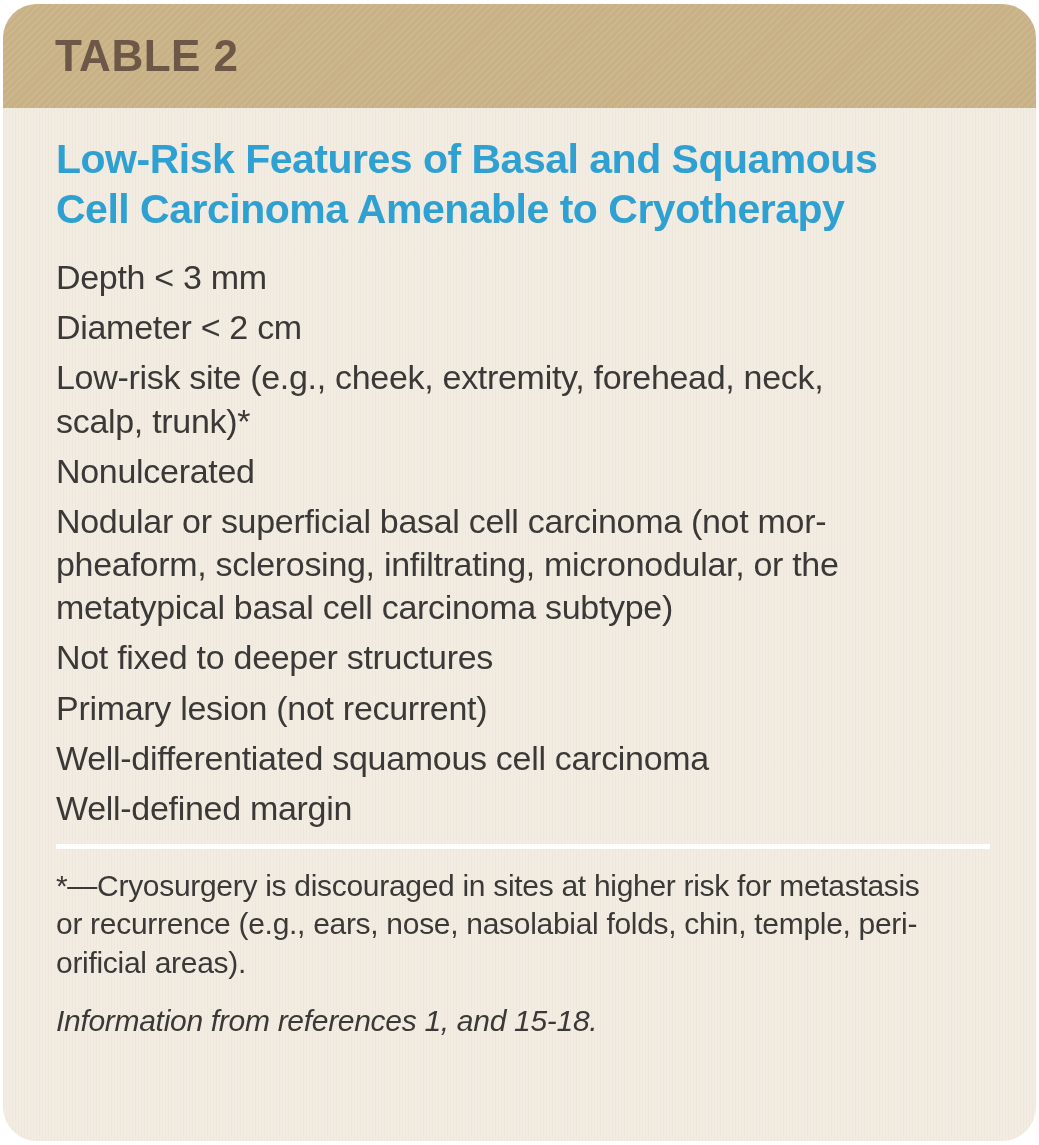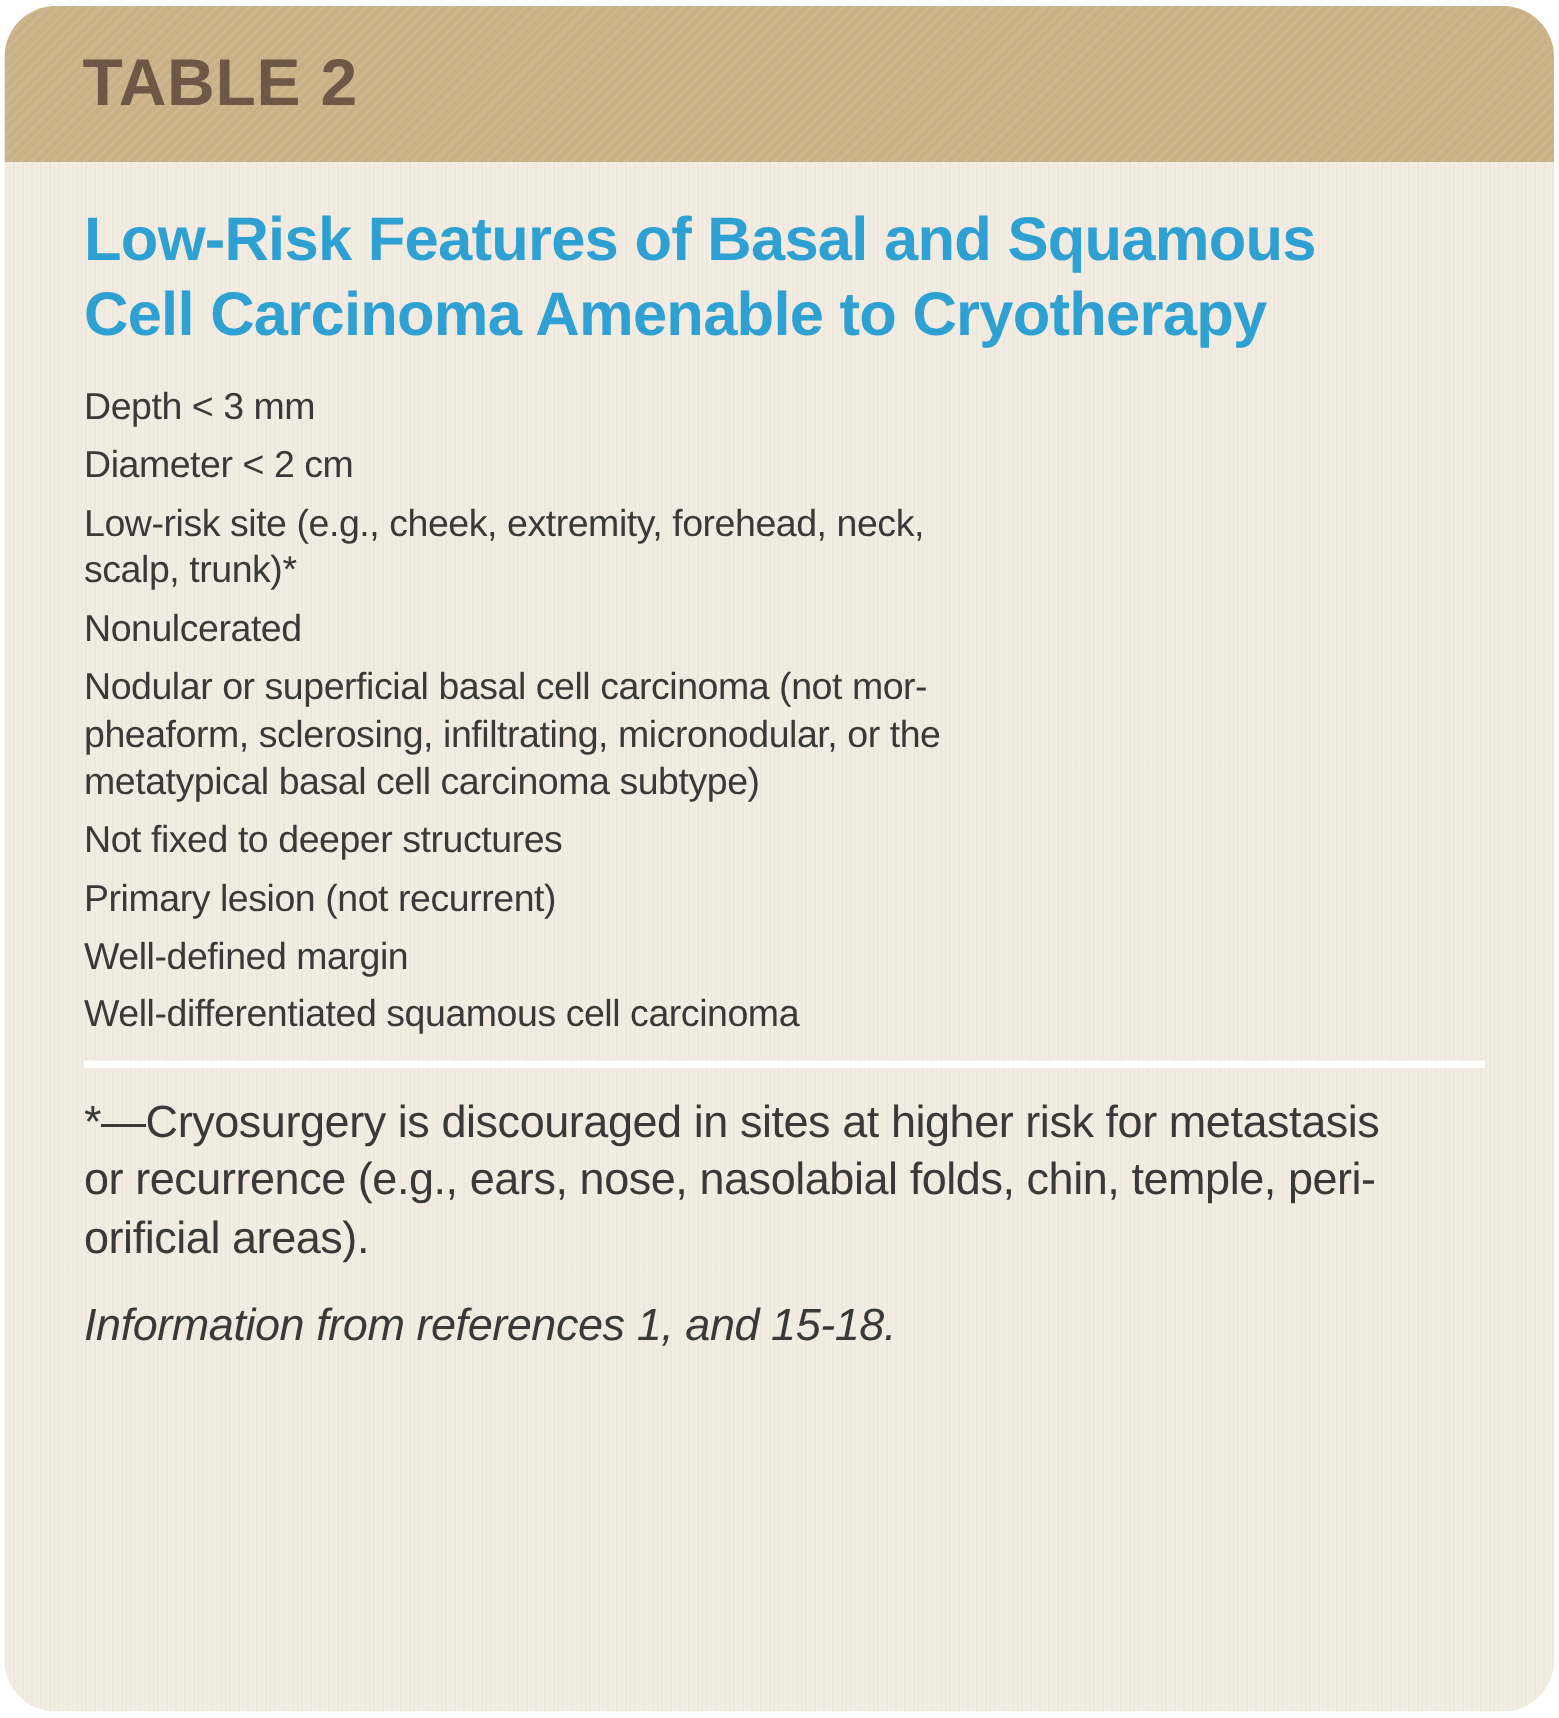--- a/index.html
+++ b/index.html
@@ -49,21 +49,21 @@
     line-height: 1.22;
     letter-spacing: -0.5px;
     color: #2fa0d2;
     white-space: pre-line;
     margin-bottom: 22px;
   }
   ul.feature-list {
     list-style: none;
   }
   ul.feature-list li {
-    font-size: 25px;
+    font-size: 34px;
     line-height: 1.27;
     color: #3b3937;
     white-space: pre-line;
     margin-bottom: 7px;
     letter-spacing: -0.3px;
   }
   .divider {
     height: 5px;
     background: #ffffff;
     margin: 14px 0 18px 0;
@@ -103,22 +103,22 @@
       <li>Depth &lt; 3 mm</li>
           <li>Diameter &lt; 2 cm</li>
           <li>Low-risk site (e.g., cheek, extremity, forehead, neck,
 scalp, trunk)*</li>
           <li>Nonulcerated</li>
           <li>Nodular or superficial basal cell carcinoma (not mor-
 pheaform, sclerosing, infiltrating, micronodular, or the
 metatypical basal cell carcinoma subtype)</li>
           <li>Not fixed to deeper structures</li>
           <li>Primary lesion (not recurrent)</li>
+          <li>Well-differentiated squamous cell carcinoma</li>
           <li>Well-defined margin</li>
-          <li>Well-differentiated squamous cell carcinoma</li>
         </ul>
 
       <div class="divider"></div>
 
       <p class="footnote">*—Cryosurgery is discouraged in sites at higher risk for metastasis
 or recurrence (e.g., ears, nose, nasolabial folds, chin, temple, peri-
 orificial areas).</p>
 
       <p class="source">Information from references 1, and 15-18.</p>
     </div>

